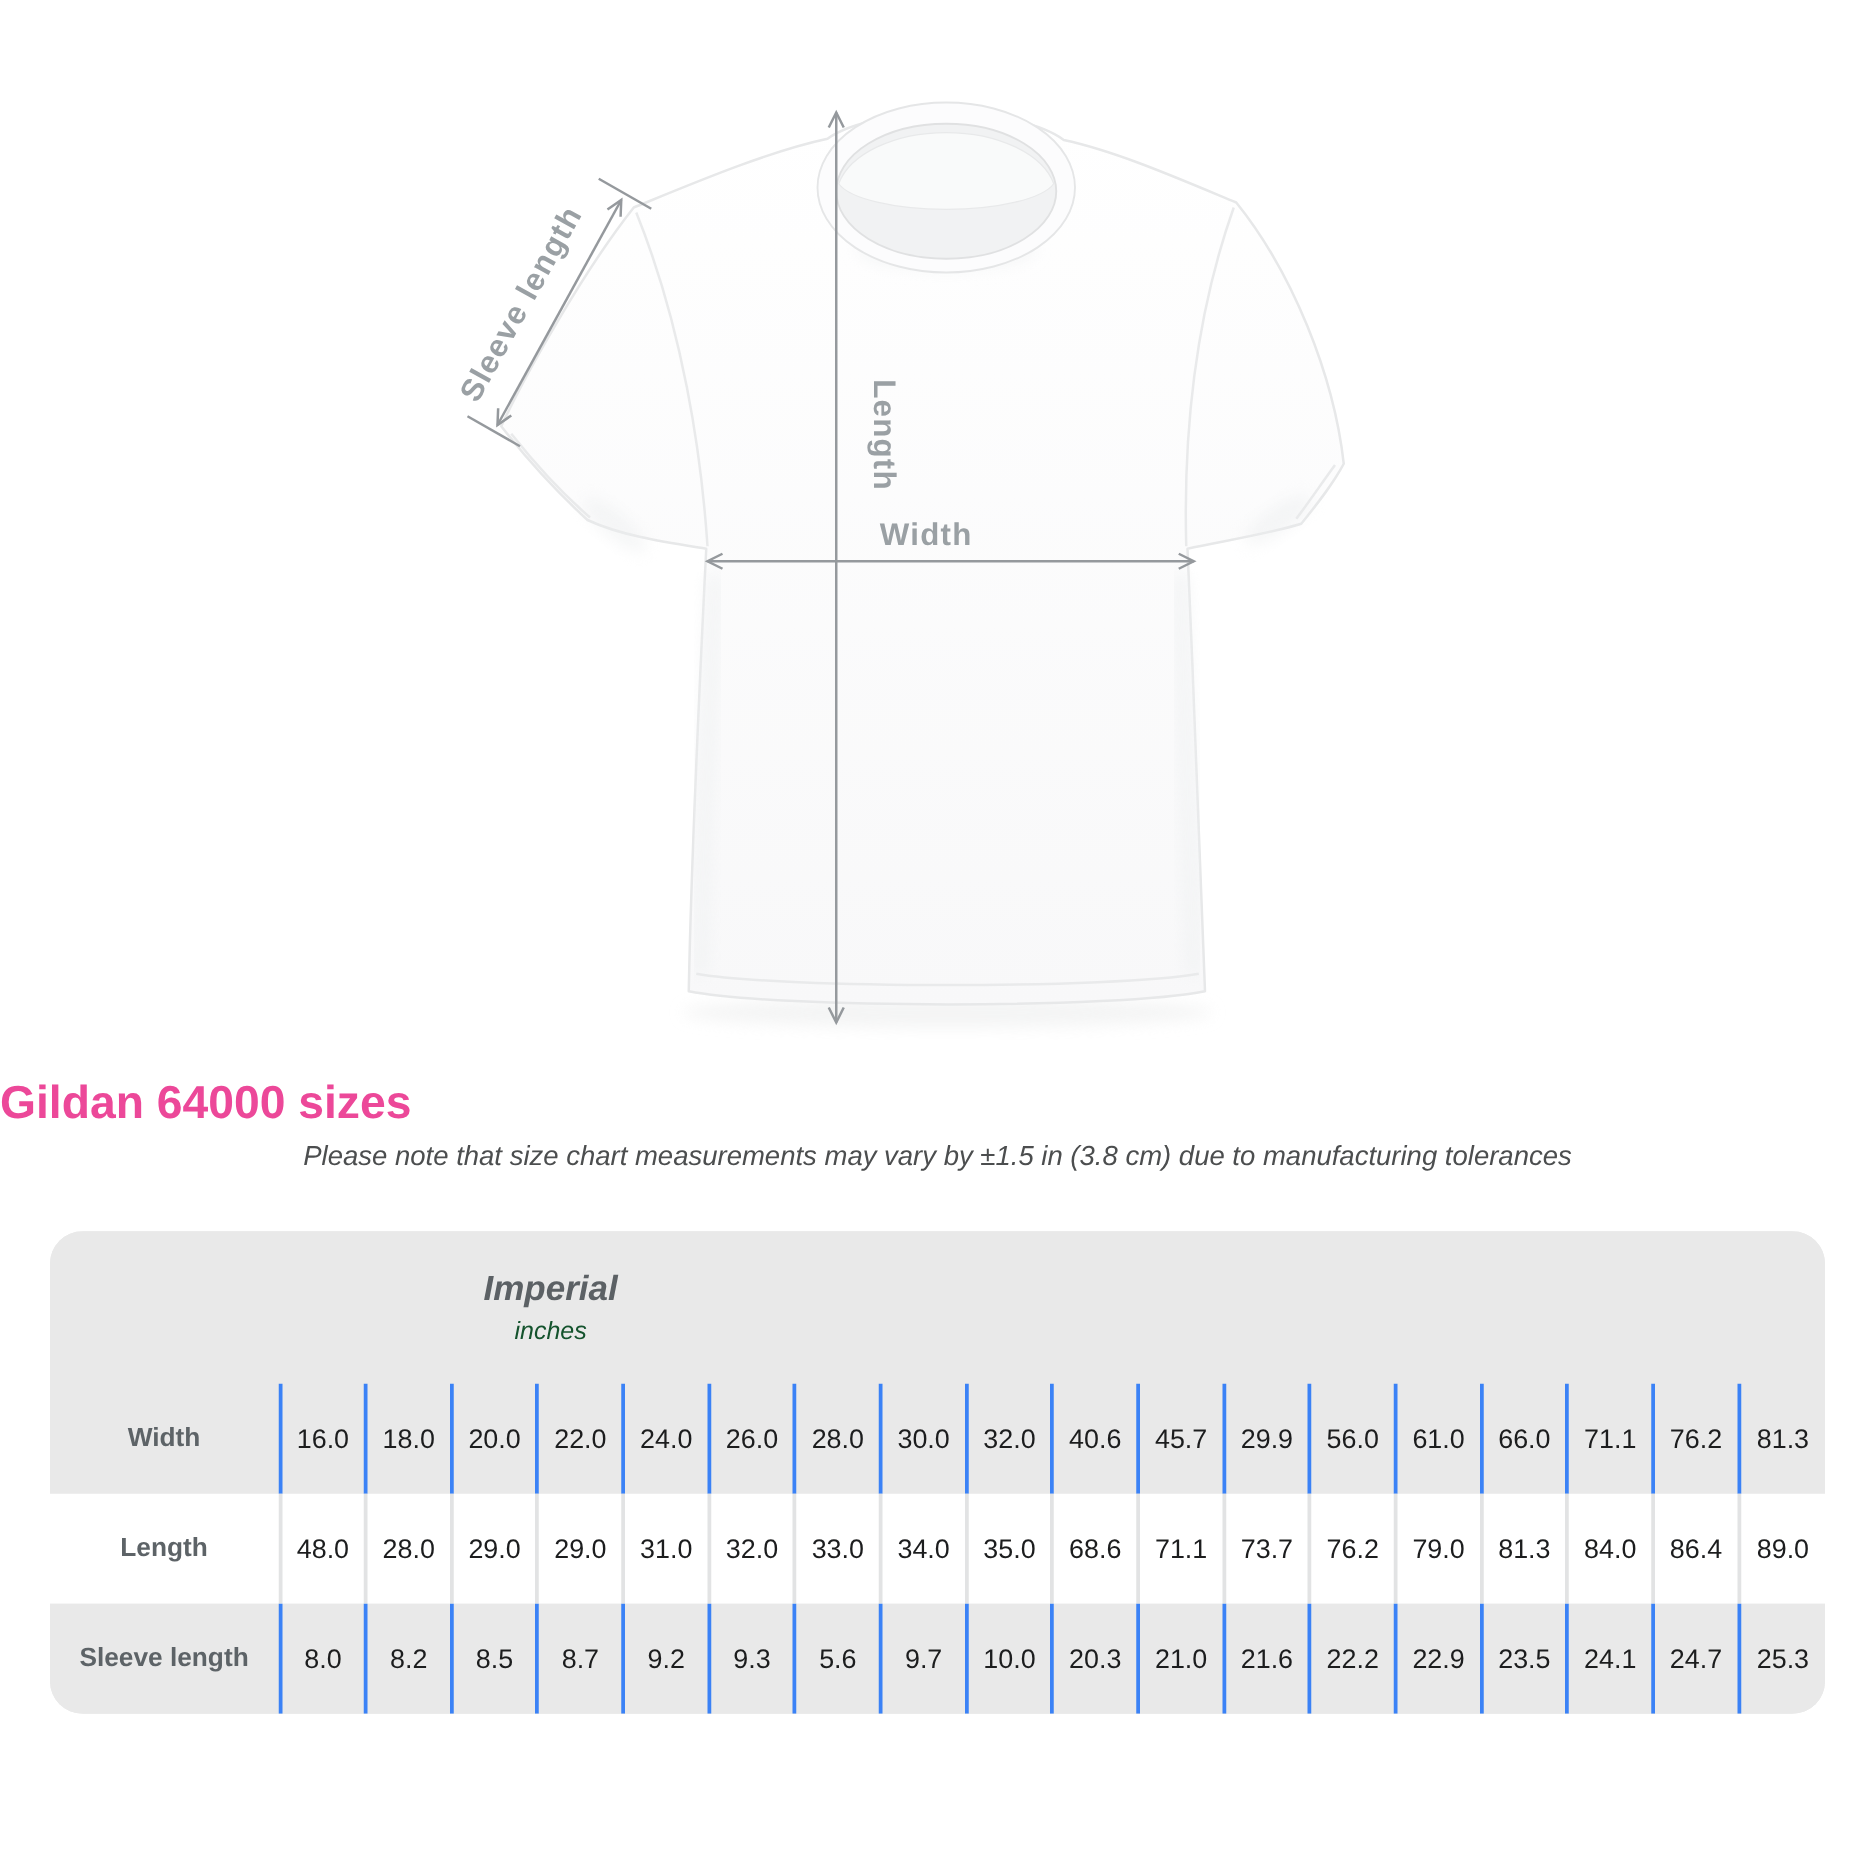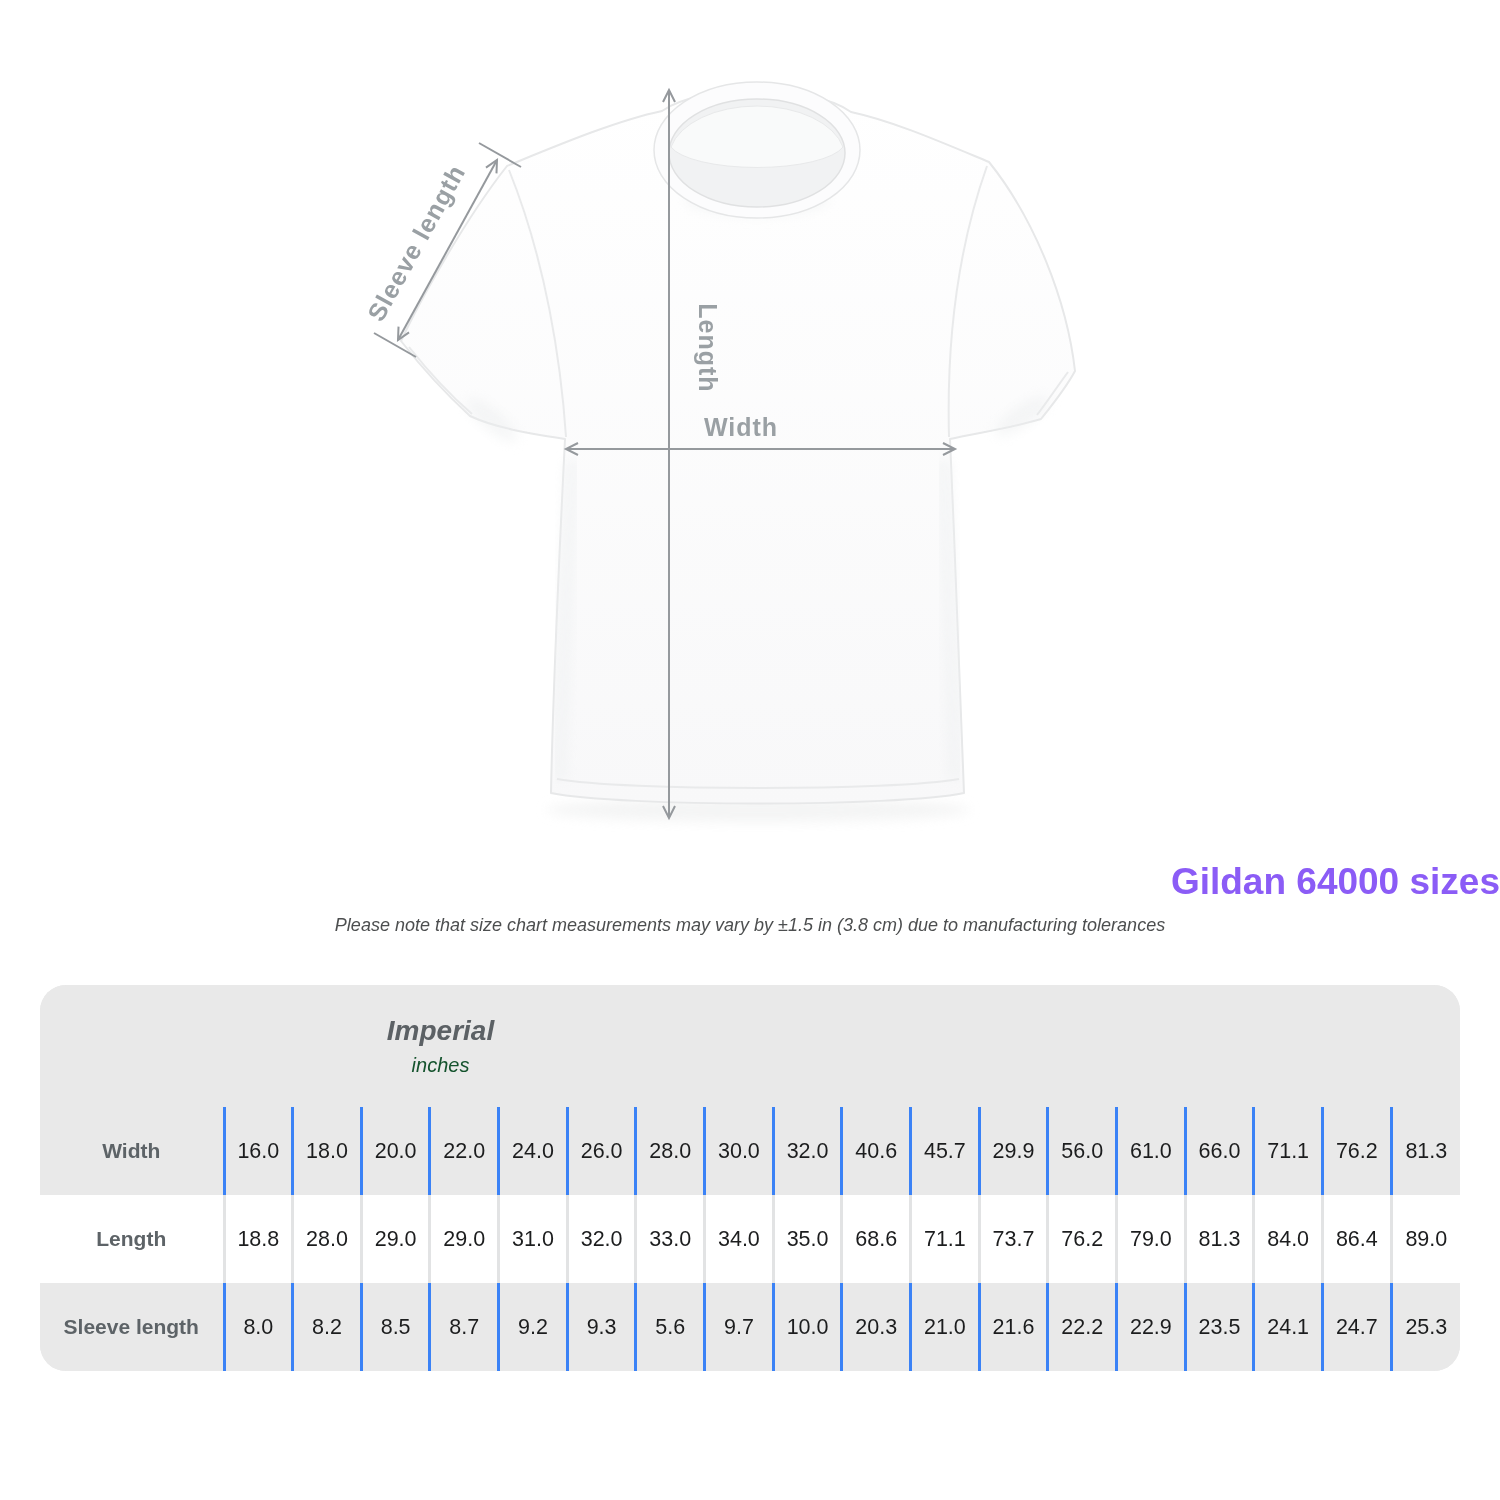--- a/index.html
+++ b/index.html
@@ -1,20 +1,20 @@
 <!DOCTYPE html>
 <html><head>
 <meta charset="utf-8">
 <style>
   html,body{margin:0;padding:0;background:#ffffff;}
   .page{position:relative;width:1500px;height:1500px;background:#ffffff;overflow:hidden;
         font-family:"Liberation Sans",sans-serif;}
   .diagram-wrap{position:relative;width:1500px;height:845px;}
-  .page-title{margin:16px 0 0;text-align:right;font-size:37px;font-weight:700;color:#8b5cf6;line-height:42px;}
-  .tolerance-note{margin:8px 0 0;text-align:center;font-style:italic;font-size:18px;color:#4c4e4f;line-height:28px;}
+  .page-title{margin:16px 0 0;text-align:left;font-size:37px;font-weight:700;color:#ec4899;line-height:42px;}
+  .tolerance-note{margin:8px 0 0;text-align:center;font-style:italic;font-size:22px;color:#4c4e4f;line-height:28px;}
   .size-table-card{width:1420px;margin:46px auto 0;border-radius:26px;overflow:hidden;background:#e9e9e9;}
   .unit-band{display:flex;height:122px;background:#e9e9e9;justify-content:space-between;}
   .unit-group{display:flex;flex-direction:column;align-items:center;justify-content:center;}
   .unit-group.imperial{width:801px;}
   .unit-group.metric{width:619px;}
   .unit-label{font-size:28px;font-weight:700;font-style:italic;color:#5c6165;}
   .unit-sublabel{font-size:20px;font-style:italic;color:#14532d;margin-top:7px;}
   table.size-table{width:100%;border-collapse:collapse;table-layout:fixed;}
   table.size-table th,table.size-table td{text-align:center;vertical-align:middle;padding:0;}
   tr.r-white th,tr.r-white td{background:#ffffff;border-left:3px solid #e2e3e4;}
@@ -137,21 +137,21 @@
         <td>29.9</td>
         <td>56.0</td>
         <td>61.0</td>
         <td>66.0</td>
         <td>71.1</td>
         <td>76.2</td>
         <td>81.3</td>
       </tr>
       <tr class="r-white data-row">
         <td class="row-label">Length</td>
-        <td>18.8</td>
+        <td>48.0</td>
         <td>28.0</td>
         <td>29.0</td>
         <td>29.0</td>
         <td>31.0</td>
         <td>32.0</td>
         <td>33.0</td>
         <td>34.0</td>
         <td>35.0</td>
         <td>68.6</td>
         <td>71.1</td>

